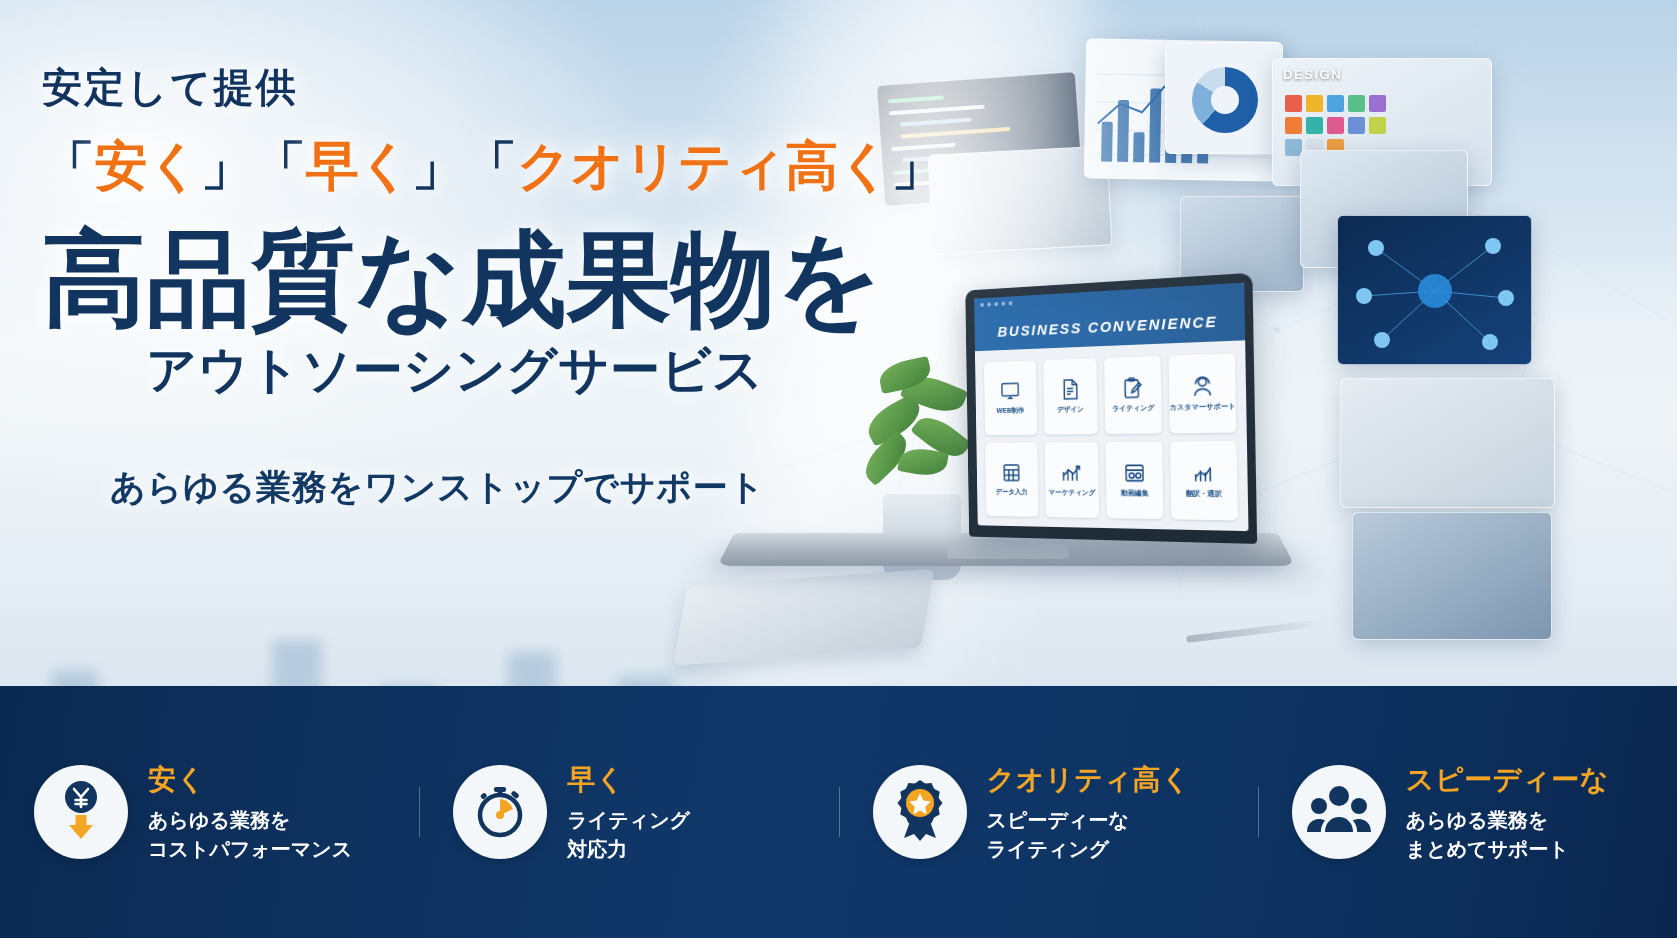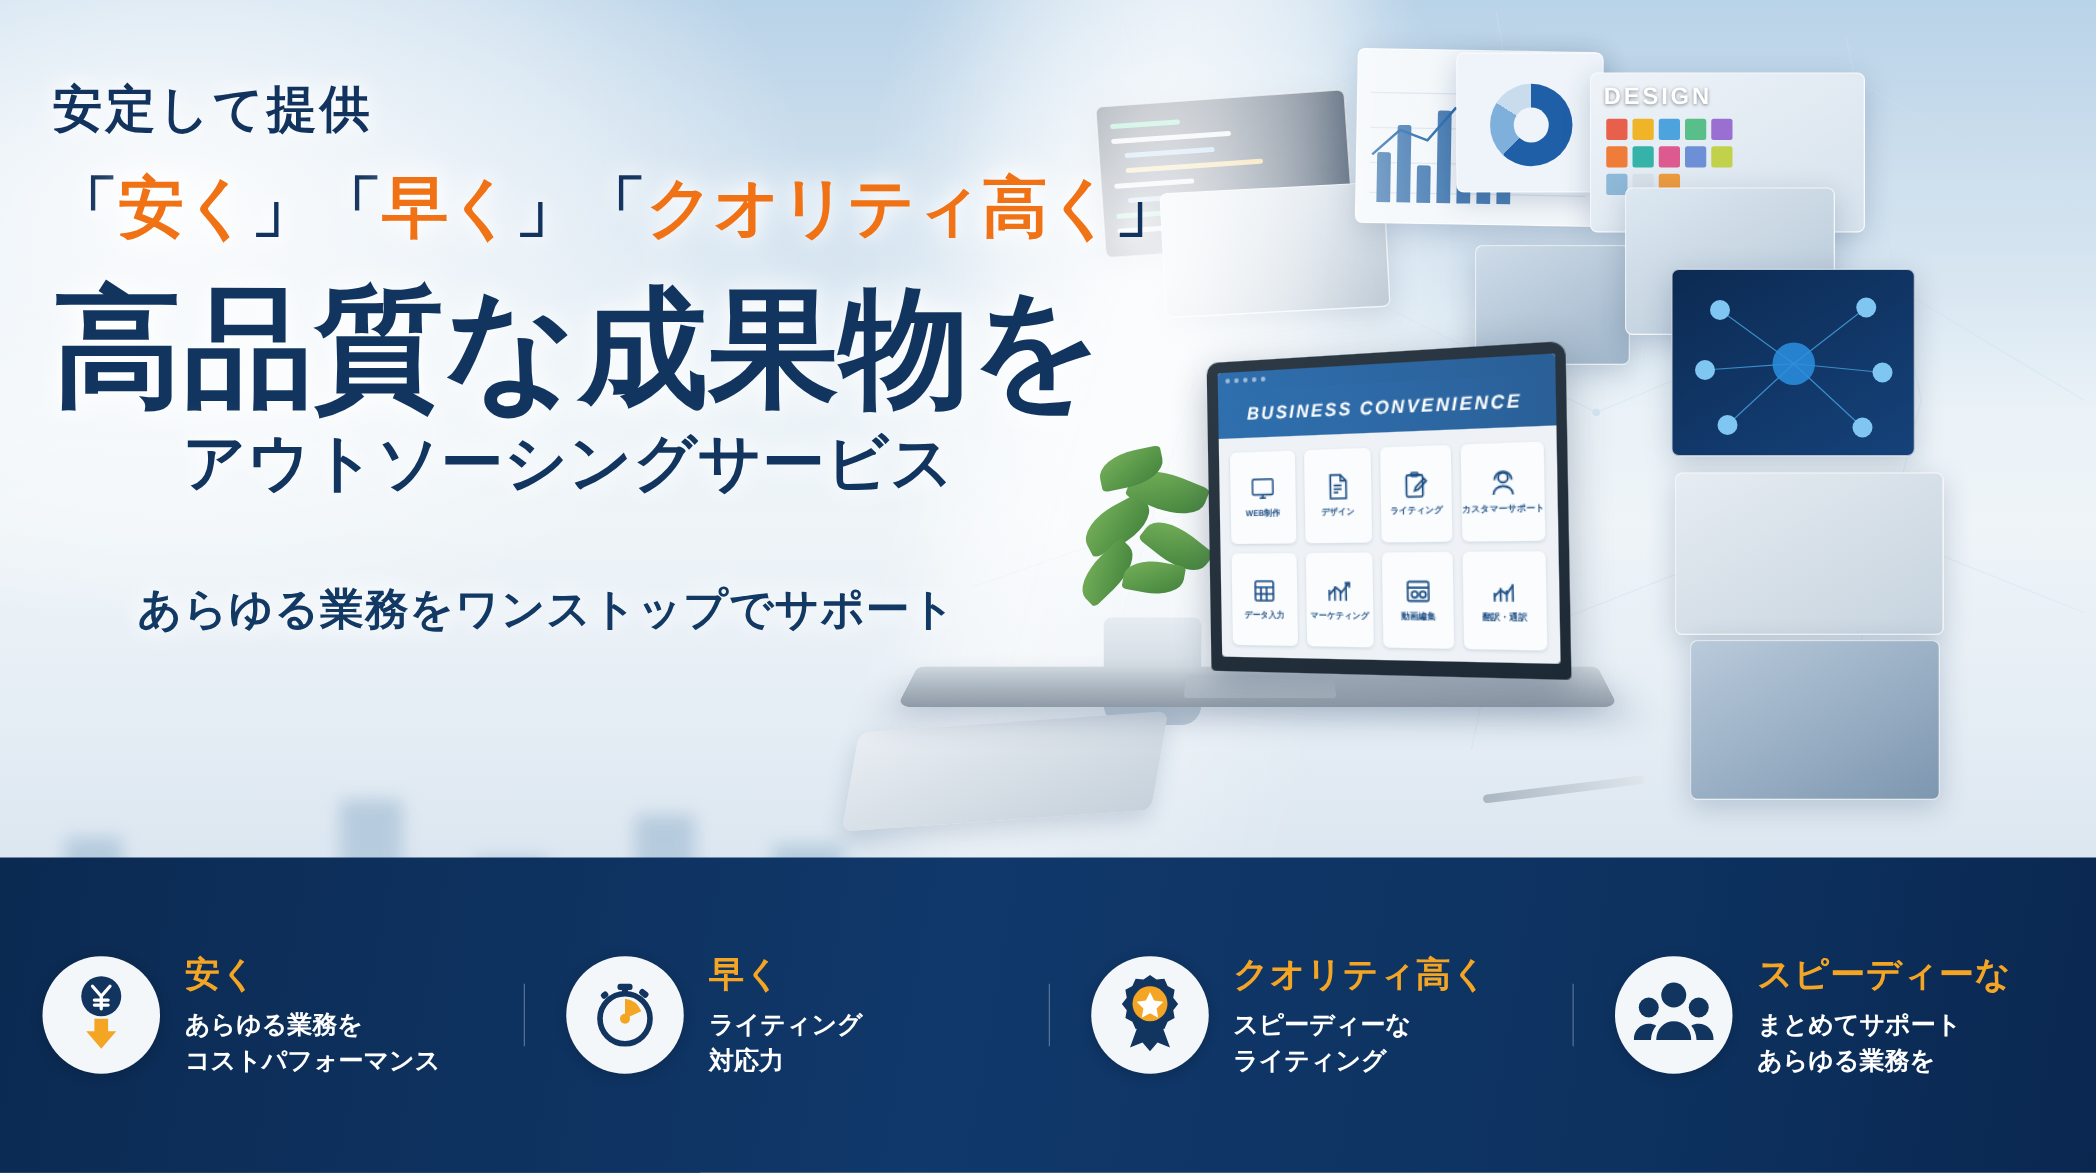--- a/index.html
+++ b/index.html
@@ -89,21 +89,21 @@
   .p-meeting{ left:1180px; top:196px; width:124px; height:96px;
     background:linear-gradient(150deg,#cfdce9,#9fb5c9); }
   .p-tablet{ left:1300px; top:150px; width:168px; height:118px;
     background:linear-gradient(150deg,#dde8f1,#b5c6d6); }
   .p-net{ left:1337px; top:215px; width:195px; height:150px;
     background:linear-gradient(150deg,#0c2a52,#15427a); }
   .p-writing{ left:1340px; top:378px; width:215px; height:130px;
     background:linear-gradient(150deg,#e6ecf2,#c6d3de); }
   .p-support{ left:1352px; top:512px; width:200px; height:128px;
     background:linear-gradient(150deg,#b9cadb,#7d97b0); }
-  .p-label{ position:absolute; left:10px; top:8px; font-size:19px; font-weight:700;
+  .p-label{ position:absolute; left:10px; top:8px; font-size:13px; font-weight:700;
     letter-spacing:.12em; color:#fff; text-shadow:0 1px 3px rgba(0,0,0,.45); }
 
   .p-chart .bar{ position:absolute; bottom:16px; width:11px; background:#4b7fb5; border-radius:2px 2px 0 0;}
   .p-chart .gl{ position:absolute; left:10px; right:10px; height:1px; background:#dbe6ef;}
   .donut{ position:absolute; left:26px; top:24px; width:66px; height:66px; border-radius:50%;
     background:conic-gradient(#1f5fa8 0 62%, #7fb0dc 62% 84%, #c9dcee 84% 100%); }
   .donut:after{ content:""; position:absolute; inset:19px; border-radius:50%; background:#eef4f9; }
   .sw{ position:absolute; width:17px; height:17px; border-radius:2px; }
 
   
@@ -524,19 +524,19 @@
             <path d="M18 48c0-9 6.3-15 14-15s14 6 14 15z"></path>
             <circle cx="12" cy="22" r="8"></circle>
             <path d="M0 48c0-8 5.4-13 12-13 2.2 0 4.2.5 6 1.5-2.6 3-4.2 7-4.2 11.5z"></path>
             <circle cx="52" cy="22" r="8"></circle>
             <path d="M64 48c0-8-5.4-13-12-13-2.2 0-4.2.5-6 1.5 2.6 3 4.2 7 4.2 11.5z"></path>
           </svg>
         </span>
       </div>
       <div class="ftext">
         <div class="ftitle">スピーディーな</div>
+        <div class="fdesc">あらゆる業務を</div>
         <div class="fdesc">まとめてサポート</div>
-        <div class="fdesc">あらゆる業務を</div>
       </div>
     </div>
 
   </div>
 </div>
 
 </body></html>

